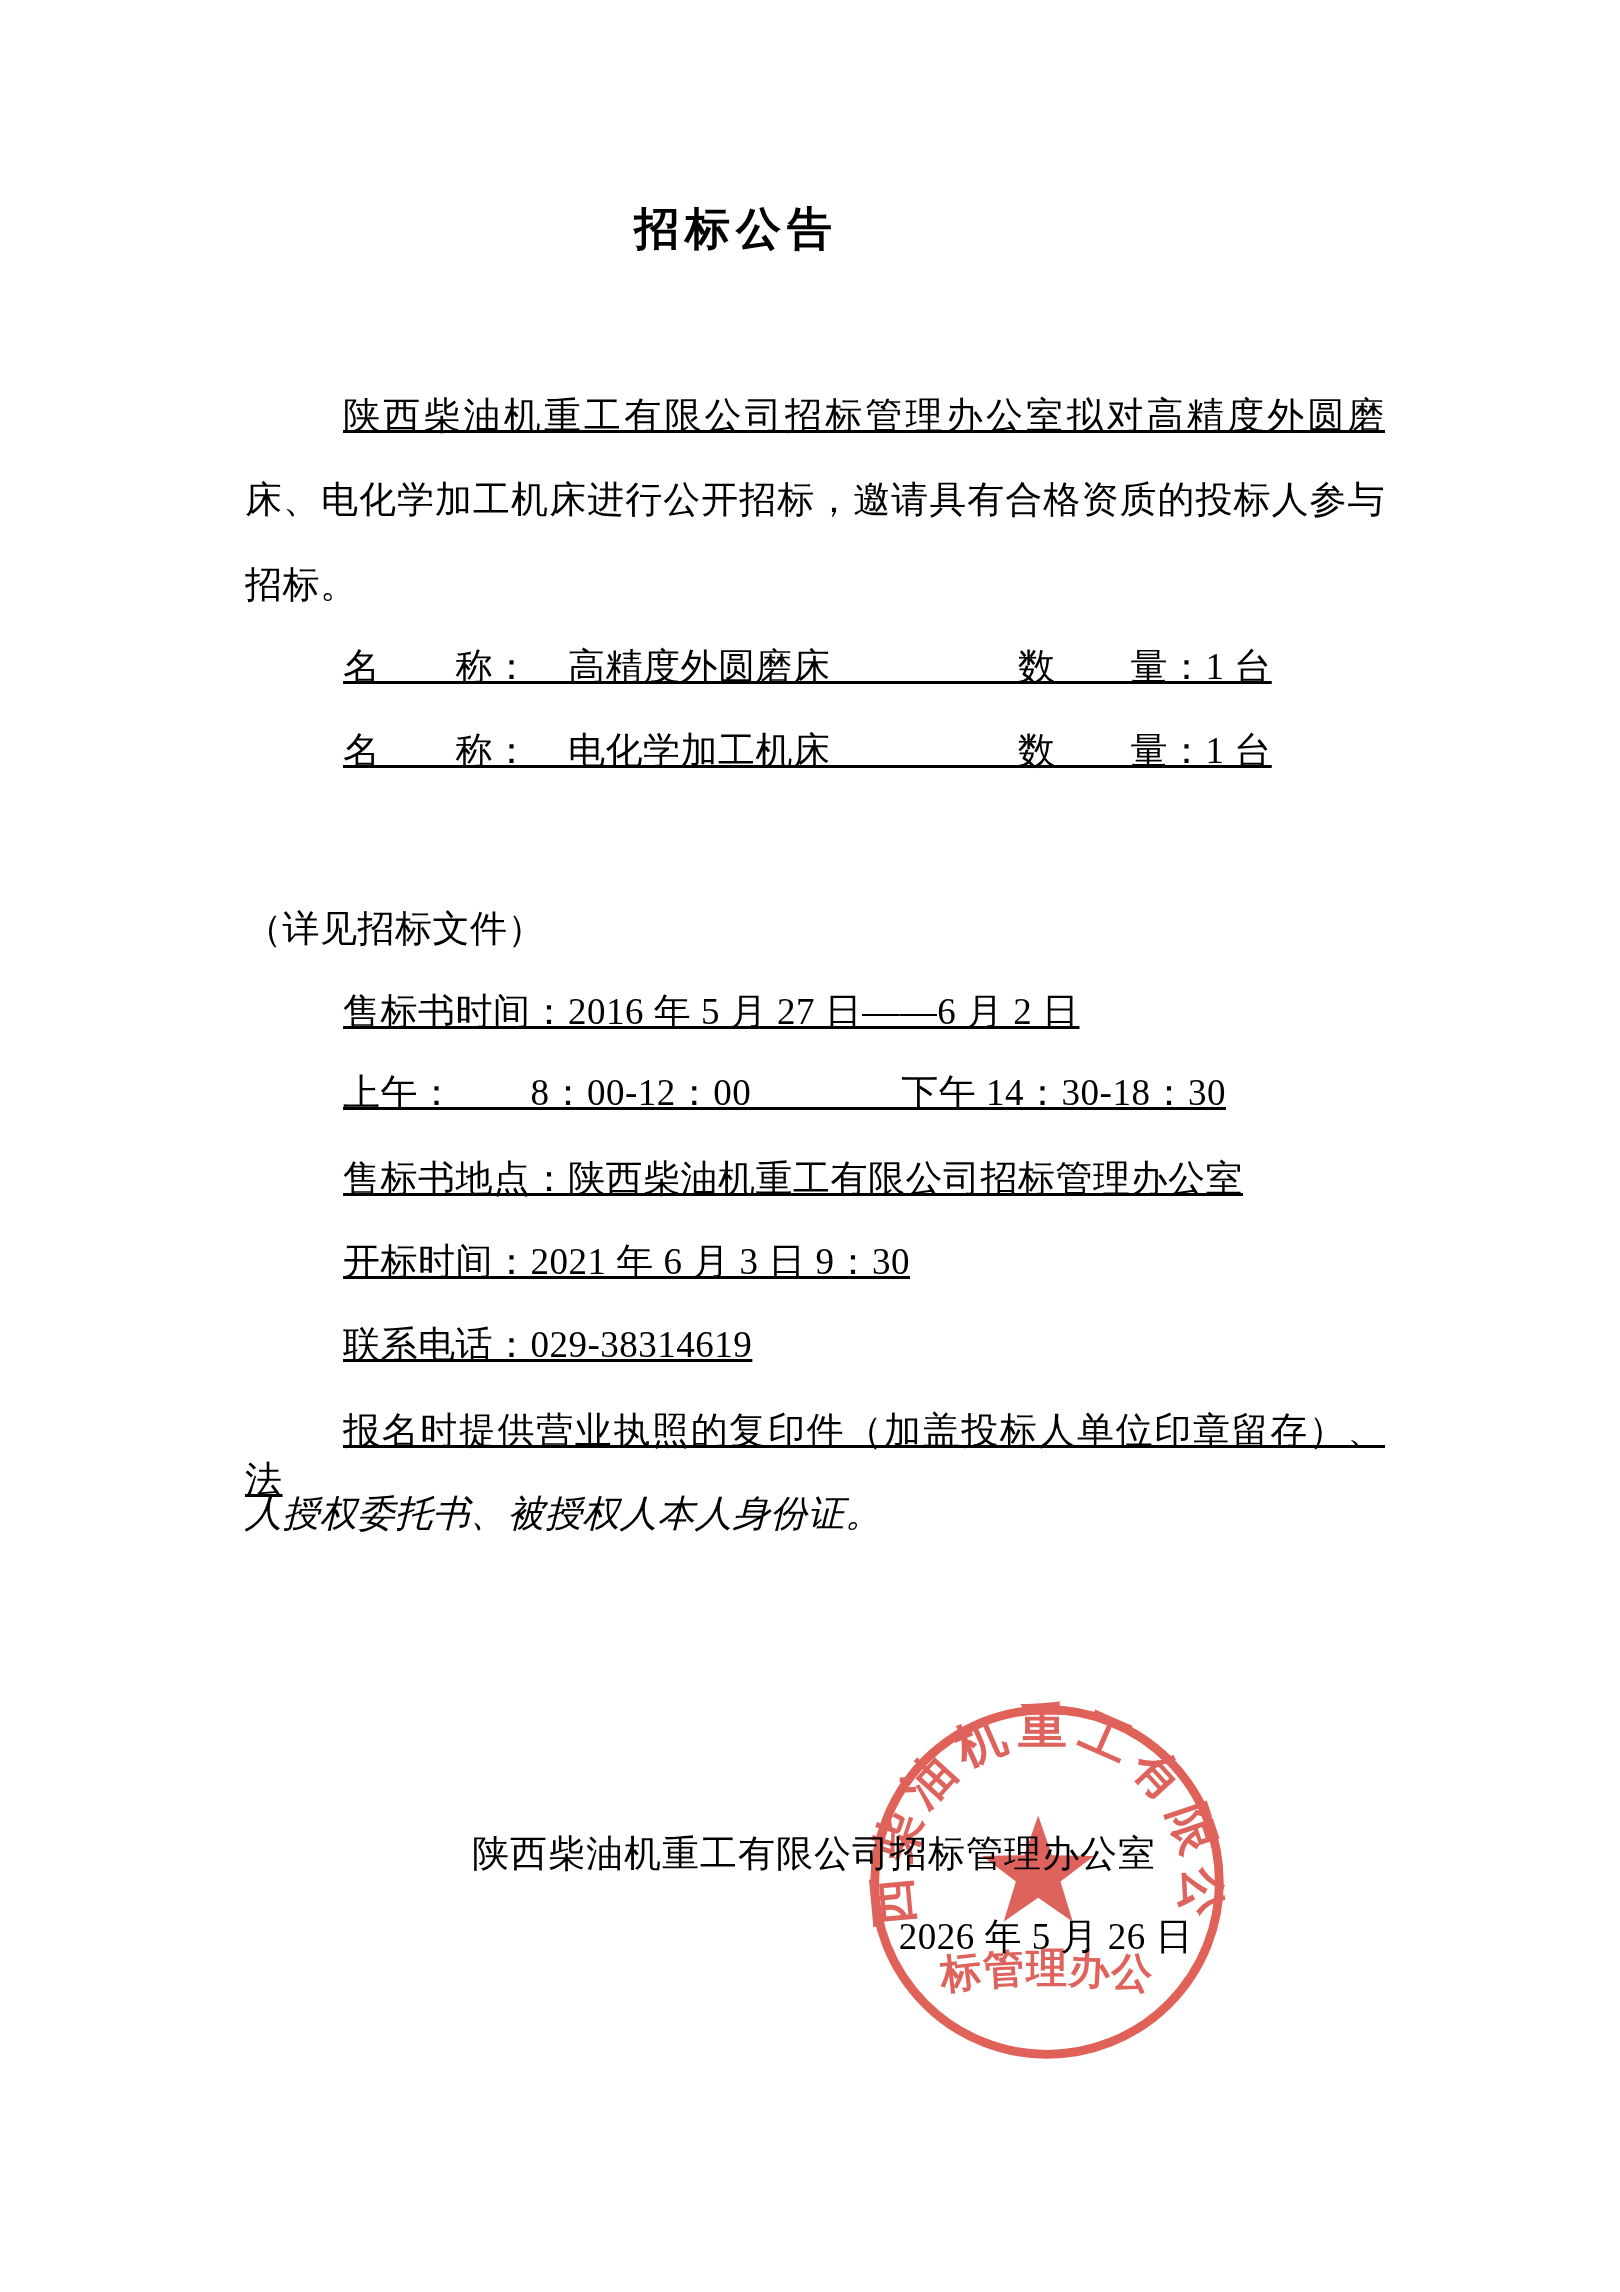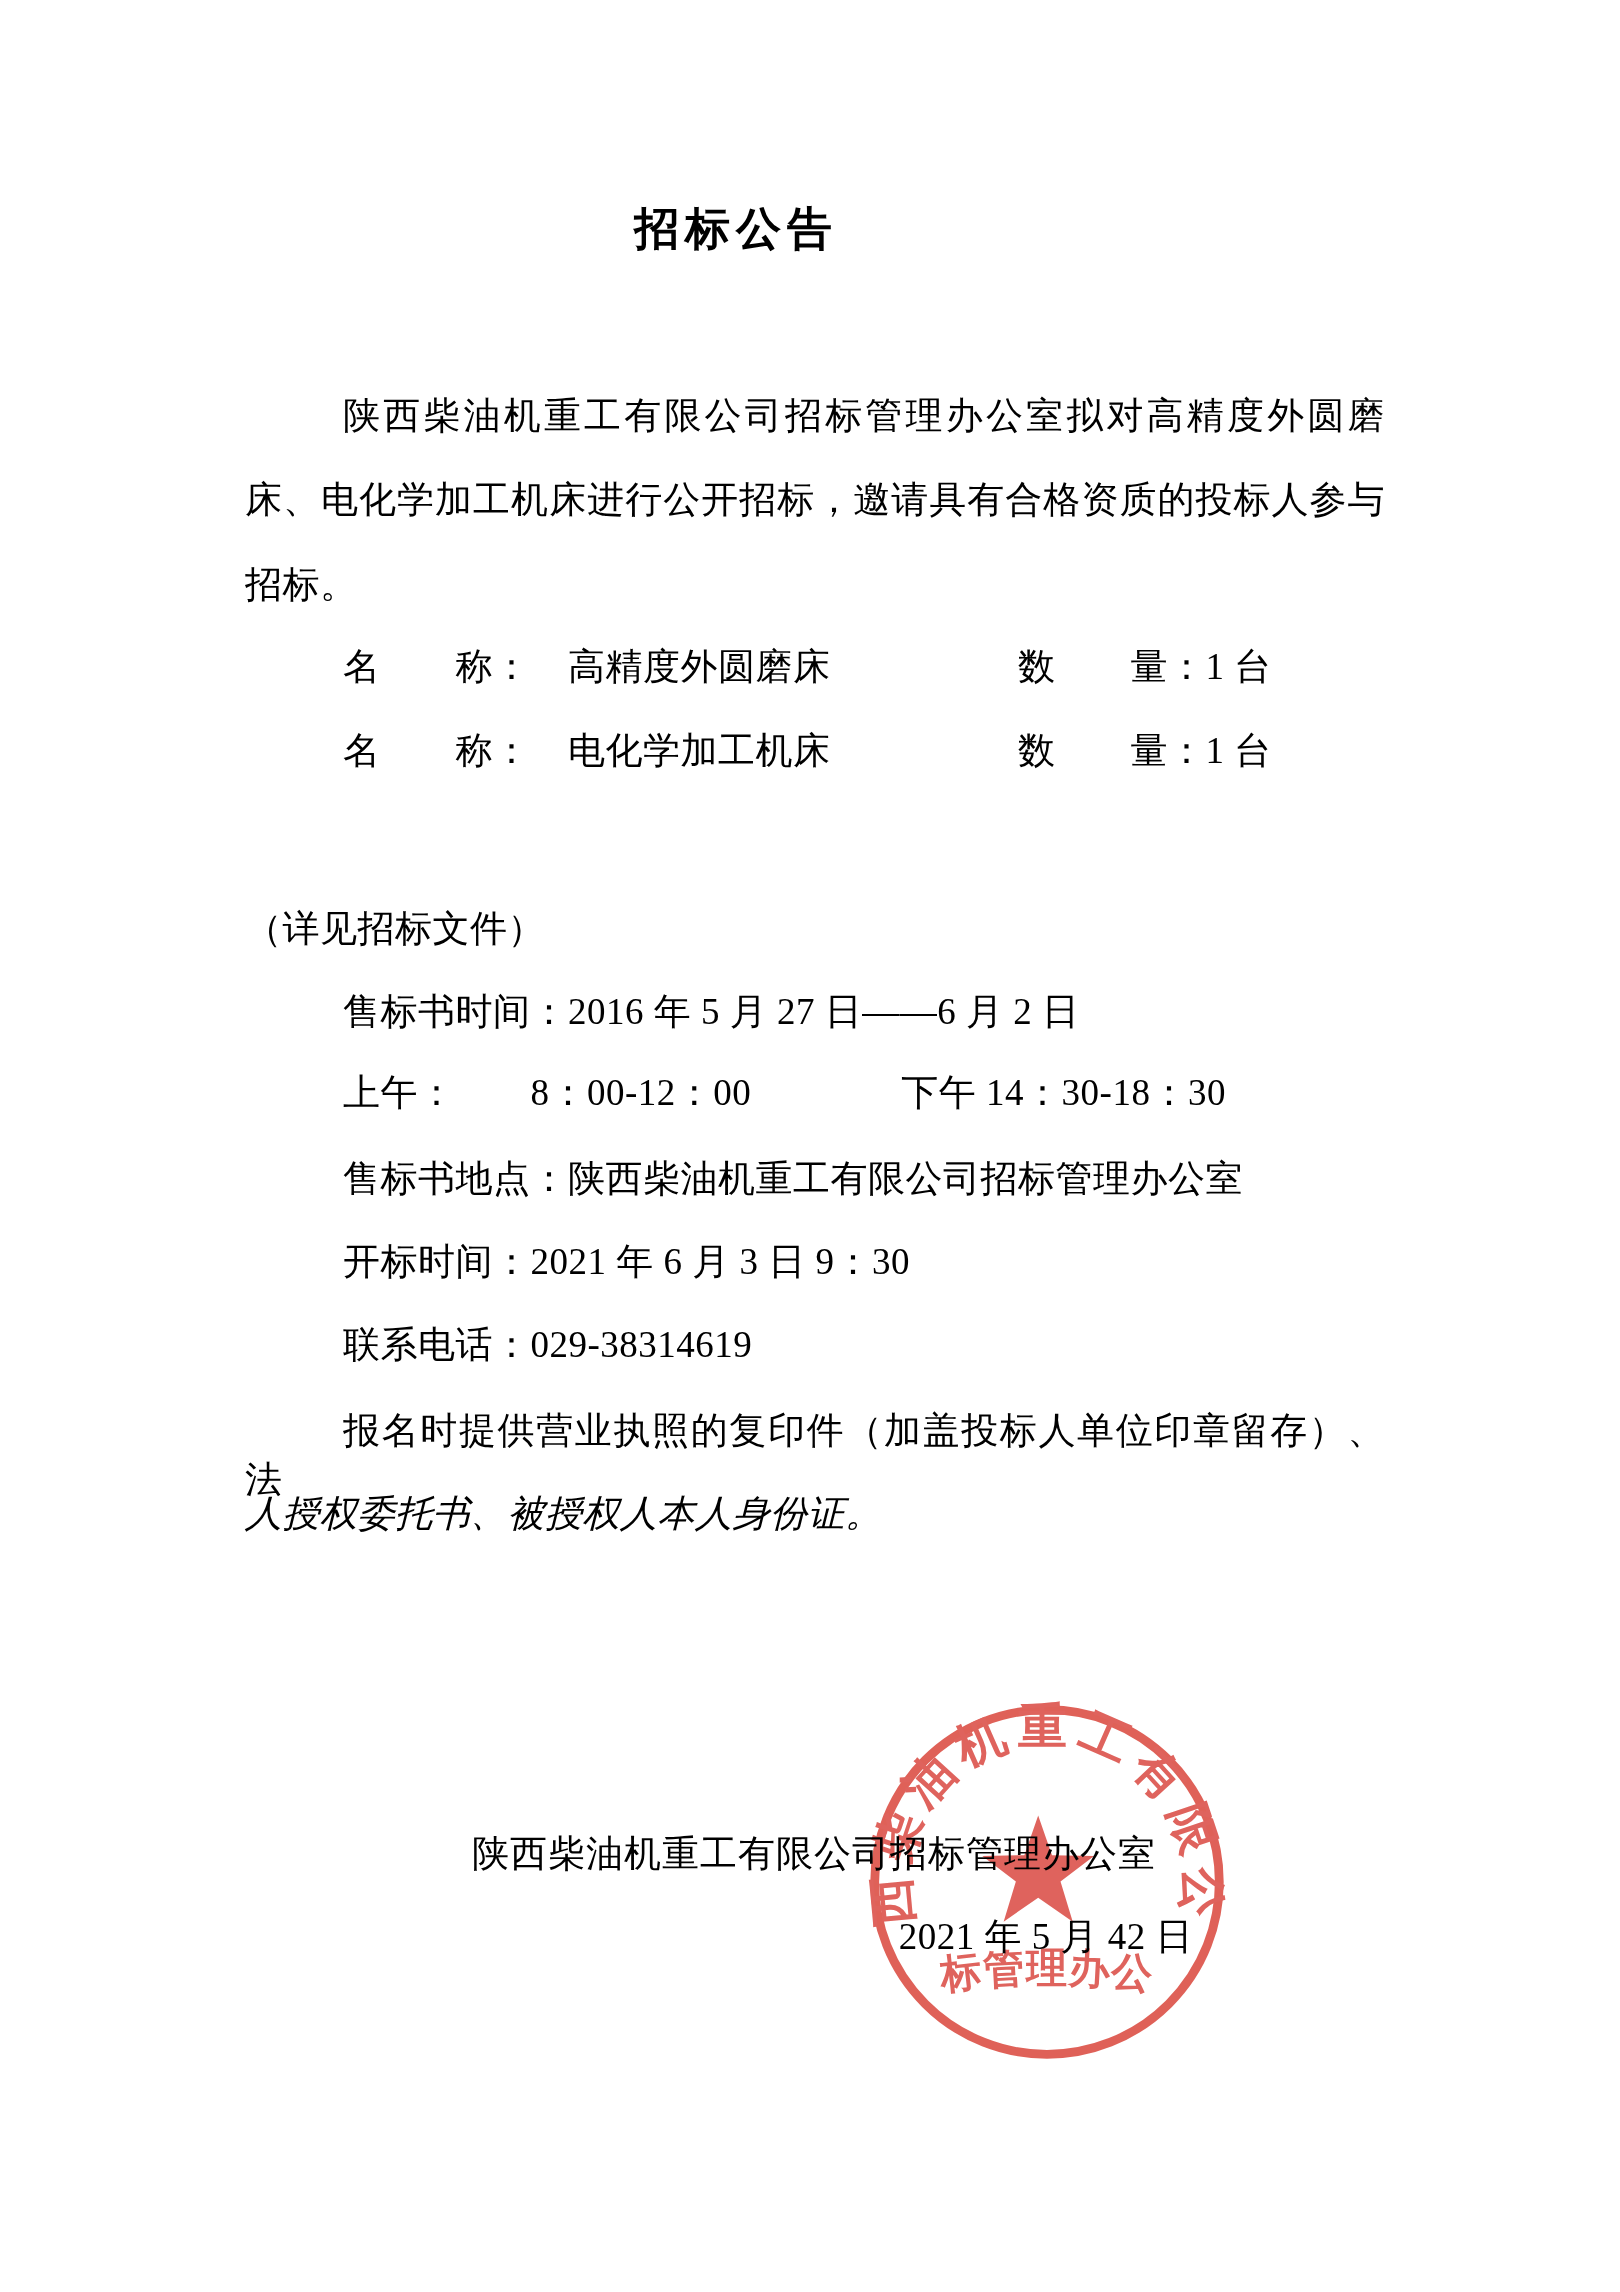--- a/index.html
+++ b/index.html
@@ -23,21 +23,21 @@
   .line{
     position:absolute;
     left:245px;width:1140px;
     font-size:37px;
     line-height:49px;
     letter-spacing:0.5px;
     white-space:nowrap;
   }
   .wrapline{white-space:normal;font-style:italic;}
   .fill{white-space:normal;text-align:justify;text-align-last:justify;}
-  .indent{text-indent:98px;}
+  .indent{text-indent:98px;text-decoration:underline;}
   .right-note{text-align:left;padding-right:133px;box-sizing:border-box;white-space:nowrap;text-indent:0;}
   .sig{ text-align:center;padding-right:2px;box-sizing:border-box;letter-spacing:1px;}
   .sigdate{ text-align:right;padding-right:192px;box-sizing:border-box;}
   .textlayer{position:relative;z-index:2;}
   .stamp{
     position:absolute;
     left:861px;top:1696px;
     width:372px;height:372px;
     z-index:1;
     opacity:0.82;
@@ -79,17 +79,17 @@
     <div class="line indent" style="top:987px">售标书时间：2016 年 5 月 27 日——6 月 2 日</div>
     <div class="line indent" style="top:1068px">上午：　　8：00-12：00　　　　下午 14：30-18：30</div>
     <div class="line indent" style="top:1154px">售标书地点：陕西柴油机重工有限公司招标管理办公室</div>
     <div class="line indent" style="top:1237px">开标时间：2021 年 6 月 3 日 9：30</div>
     <div class="line indent" style="top:1320px">联系电话：029-38314619</div>
 
     <div class="line fill indent" style="top:1406px">报名时提供营业执照的复印件（加盖投标人单位印章留存）、法</div>
     <div class="line wrapline" style="top:1489px">人授权委托书、被授权人本人身份证。</div>
 
     <div class="line sig" style="top:1829px">陕西柴油机重工有限公司招标管理办公室</div>
-    <div class="line sigdate" style="top:1912px">2021 年 5 月 42 日</div>
+    <div class="line sigdate" style="top:1912px">2026 年 5 月 26 日</div>
 
   </div>
 </div>
 
 
 </body></html>

